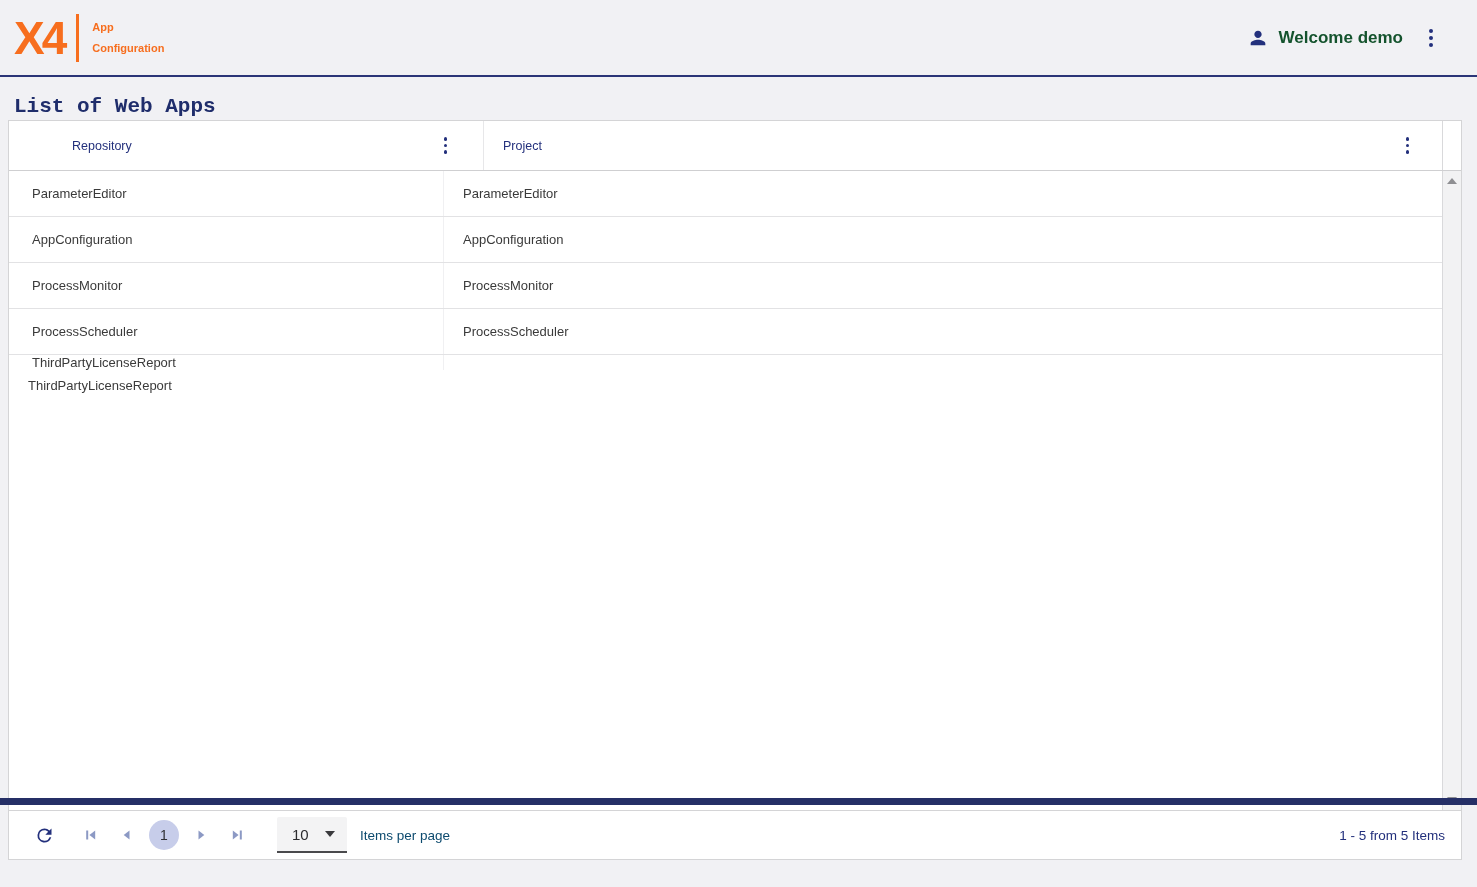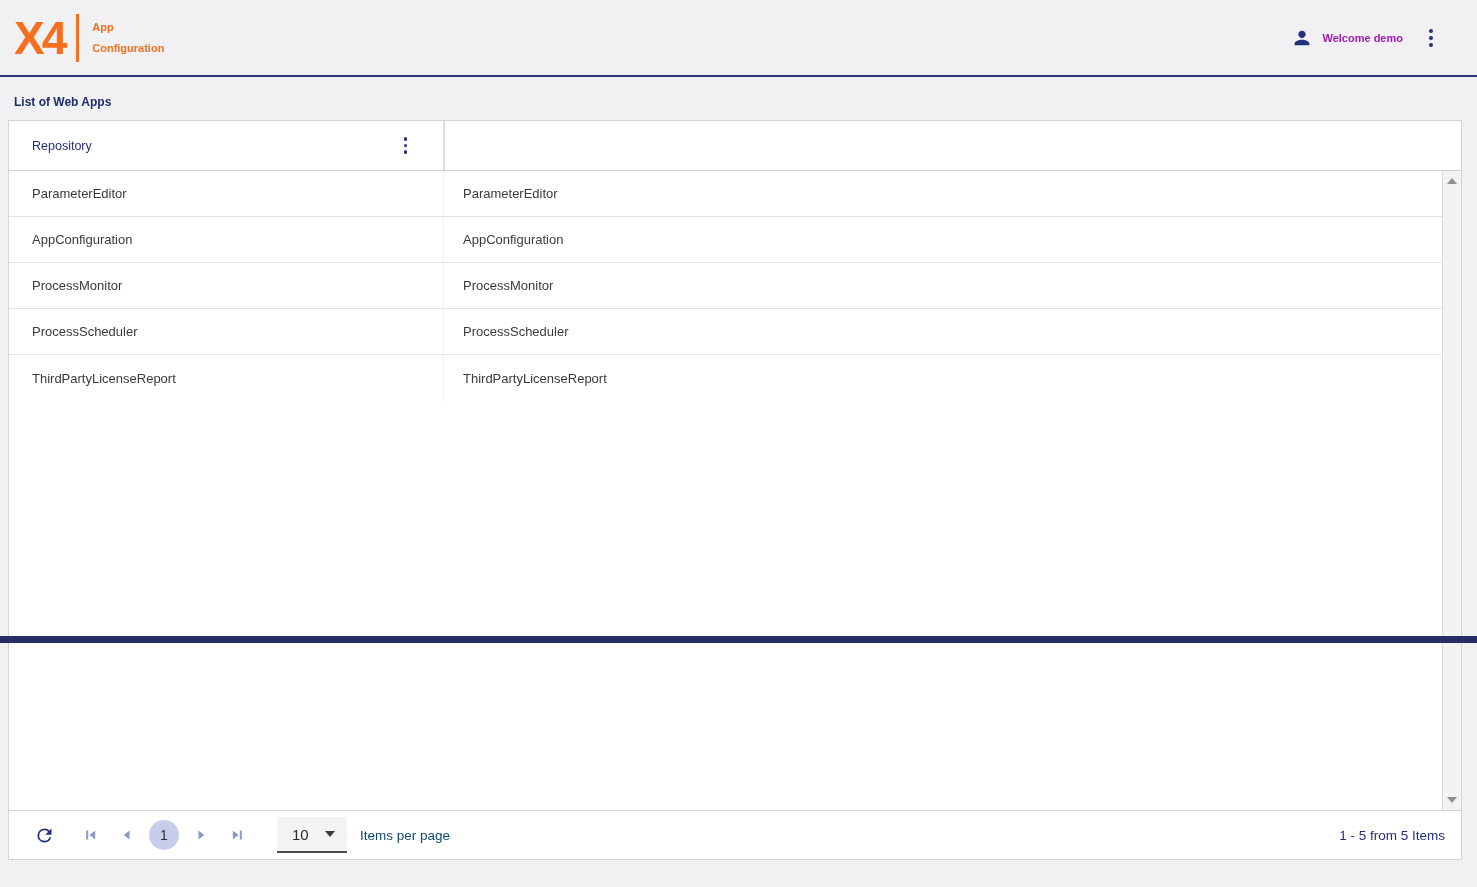--- a/index.html
+++ b/index.html
@@ -2,68 +2,68 @@
 <html><head>
 <meta charset="utf-8">
 <style>
   * { margin:0; padding:0; box-sizing:border-box; }
   html,body { width:1477px; height:887px; }
   body {
     font-family: "Liberation Sans", sans-serif;
     background:#f1f1f4;
     overflow:hidden;
   }
-  .page { position:relative; width:1477px; height:643px; background:#f1f1f4;border-radius:17px; }
+  .page { position:relative; width:1477px; height:805px; background:#f1f1f4;border-radius:17px; }
 
   
   .app-header {
     position:absolute; top:0; left:0; right:0; height:77px;
     display:flex; align-items:center; justify-content:space-between;
     border-bottom:2px solid #2b3577; background:#f1f1f4;
     padding:0 38px 0 14px;
   }
   .brand { display:flex; align-items:center; }
   .brand-logo {
     font-size:46px; font-weight:900; letter-spacing:-3px;
     color:#f76e1e; line-height:1; padding-right:12px; transform:scaleY(1.02);
   }
   .brand-divider { width:3px; height:48px; background:#f76e1e; margin-right:13px; }
   .brand-name { color:#f76e1e; font-size:11px; font-weight:700; line-height:21px; }
 
   .user-area { display:flex; align-items:center; gap:10px; }
   .user-icon-svg { width:22px; height:22px; fill:#23307c; }
-  .welcome-text { color:#a21caf; font-size:11px; font-weight:700; }
+  .welcome-text { color:#14532d; font-size:17px; font-weight:700; }
   .kebab { display:flex; flex-direction:column; gap:3px; padding:4px 6px; cursor:pointer; }
   .kebab i { width:4px; height:4px; border-radius:50%; background:#23307c; display:block; }
   .user-area .kebab { margin-left:10px; }
 
   
   .page-title {
     position:absolute; top:95px; left:14px;
-    color:#1f2d6b; font-size:12px; font-weight:700;
+    color:#1f2d6b; font-size:21px; font-weight:700;font-family:Liberation Mono, monospace;
   }
 
   
   .table-card {
     position:absolute; left:8px; top:120px; width:1454px; height:740px;
     background:#fff; border:1px solid #d4d4d6;
     display:flex; flex-direction:column;
   }
   .thead { height:50px; display:flex; align-items:stretch; border-bottom:1px solid #cfcfd1; flex:0 0 auto; }
   .th { display:flex; align-items:center; justify-content:space-between; }
   .th-label { color:#23307c; font-size:12.5px; font-weight:400; }
-  .th-1 { width:435px; padding:0 30px 0 23px; border-right:1px solid #e7e7e9; }
+  .th-1 { width:435px; padding:0 30px 0 23px; border-right:1px solid #e7e7e9;margin-left:40px; }
   .th-2 { flex:1; padding:0 27px 0 19px; }
   .thead .corner { width:19px; border-left:1px solid #d9d9db; background:#fff; flex:0 0 auto; }
   .thead .kebab i { width:3.5px; height:3.5px; }
 
   .tmain { flex:1 1 auto; display:flex; min-height:0; }
   .tbody { flex:1; display:flex; flex-direction:column; background:#fff; }
   .trow { height:46px; display:flex; align-items:stretch; border-bottom:1px solid #e2e2e4; flex:0 0 auto; cursor:pointer; }
-  .trow:last-child { border-bottom:none; }
+  .trow:last-child { border-bottom:none;flex-direction:column; }
   .cell { display:flex; align-items:center; color:#3a3a3a; font-size:13px; }
   .c1 { width:435px; padding-left:23px; border-right:1px solid #f0f0f2; }
   .c2 { flex:1; padding-left:19px; }
 
   
   .scrollbar {
     width:19px; flex:0 0 auto; background:#f2f2f3; border-left:1px solid #d9d9db;
     display:flex; flex-direction:column; justify-content:space-between; align-items:center;
     padding:7px 0 7px 0;
   }
@@ -134,20 +134,28 @@
 
     <div class="thead">
       <div class="th th-1">
         <span class="th-label">Repository</span>
         <span class="kebab">
             <i></i>
             <i></i>
             <i></i>
           </span>
       </div>
+      <div class="th th-2">
+        <span class="th-label">Project</span>
+        <span class="kebab">
+            <i></i>
+            <i></i>
+            <i></i>
+          </span>
+      </div>
       <div class="corner"></div>
     </div>
 
     <div class="tmain">
       <div class="tbody">
           <div class="trow">
             <div class="cell c1">ParameterEditor</div>
             <div class="cell c2">ParameterEditor</div>
           </div>
           <div class="trow">

